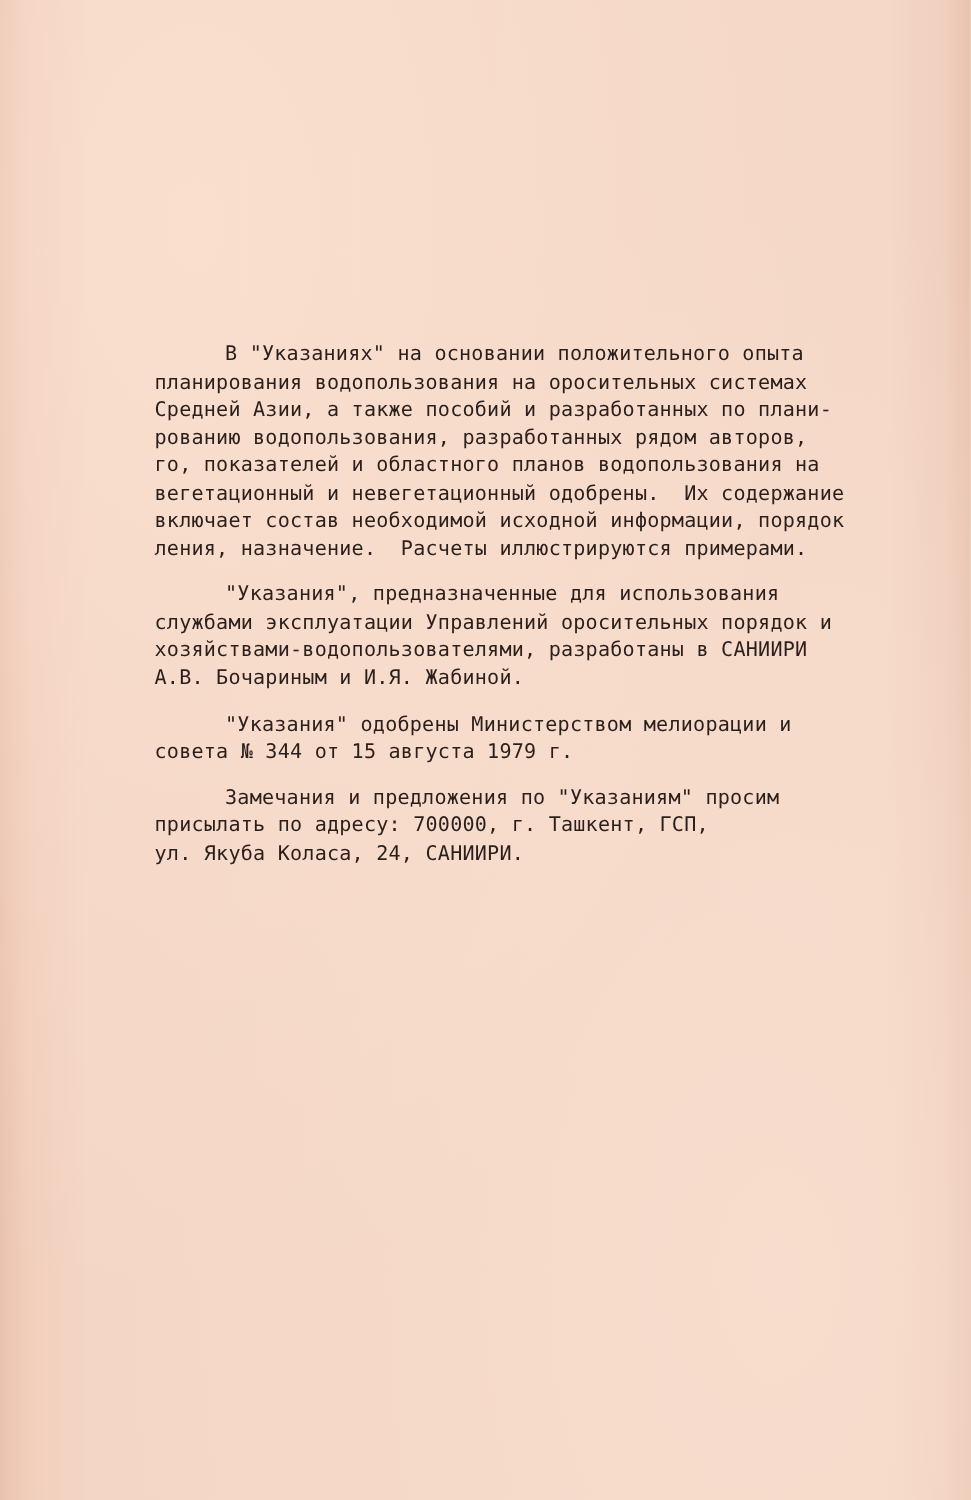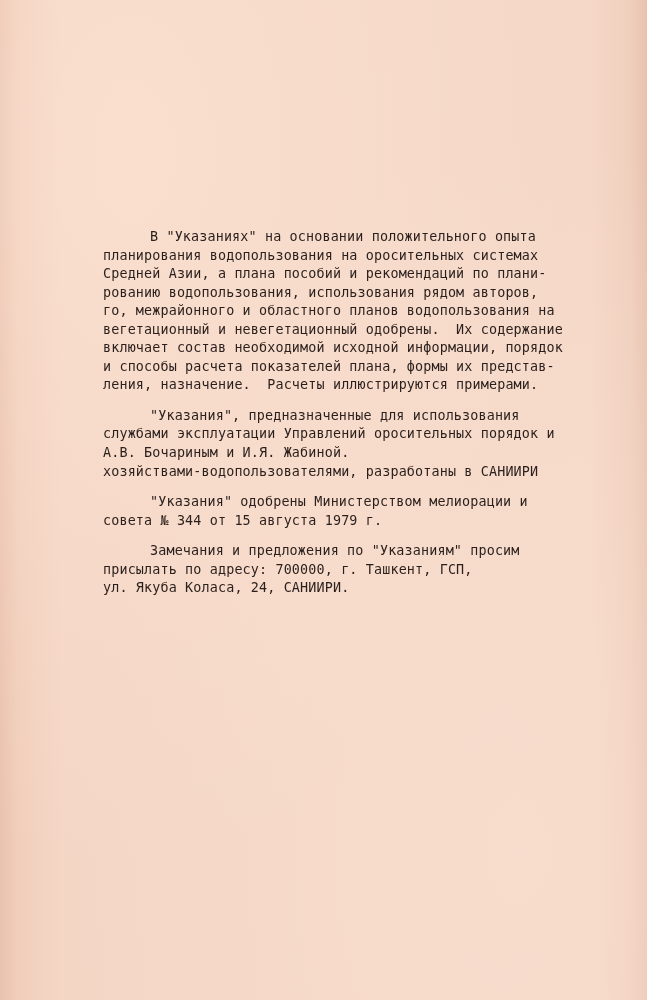--- a/index.html
+++ b/index.html
@@ -49,36 +49,35 @@
   </style>
 </head>
 <body>
 
 <div class="page">
   <div class="text-block">
 
     <div class="para">
       <span class="line indent">В "Указаниях" на основании положительного опыта</span>
       <span class="line">планирования водопользования на оросительных системах</span>
-      <span class="line">Средней Азии, а плана пособий и рекомендаций по плани-</span>
-      <span class="line">рованию водопользования, использования рядом авторов,</span>
-      <span class="line">го, межрайонного и областного планов водопользования на</span>
+      <span class="line">Средней Азии, а также пособий и разработанных по плани-</span>
+      <span class="line">рованию водопользования, разработанных рядом авторов,</span>
+      <span class="line">го, показателей и областного планов водопользования на</span>
       <span class="line">вегетационный и невегетационный одобрены.  Их содержание</span>
       <span class="line">включает состав необходимой исходной информации, порядок</span>
-      <span class="line">и способы расчета показателей плана, формы их представ-</span>
       <span class="line">ления, назначение.  Расчеты иллюстрируются примерами.</span>
     </div>
 
     <span class="gap"></span>
 
     <div class="para">
       <span class="line indent">"Указания", предназначенные для использования</span>
       <span class="line">службами эксплуатации Управлений оросительных порядок и</span>
+      <span class="line">хозяйствами-водопользователями, разработаны в САНИИРИ</span>
       <span class="line">А.В. Бочариным и И.Я. Жабиной.</span>
-      <span class="line">хозяйствами-водопользователями, разработаны в САНИИРИ</span>
     </div>
 
     <span class="gap"></span>
 
     <div class="para">
       <span class="line indent">"Указания" одобрены Министерством мелиорации и</span>
       <span class="line">совета № 344 от 15 августа 1979 г.</span>
     </div>
 
     <span class="gap"></span>

